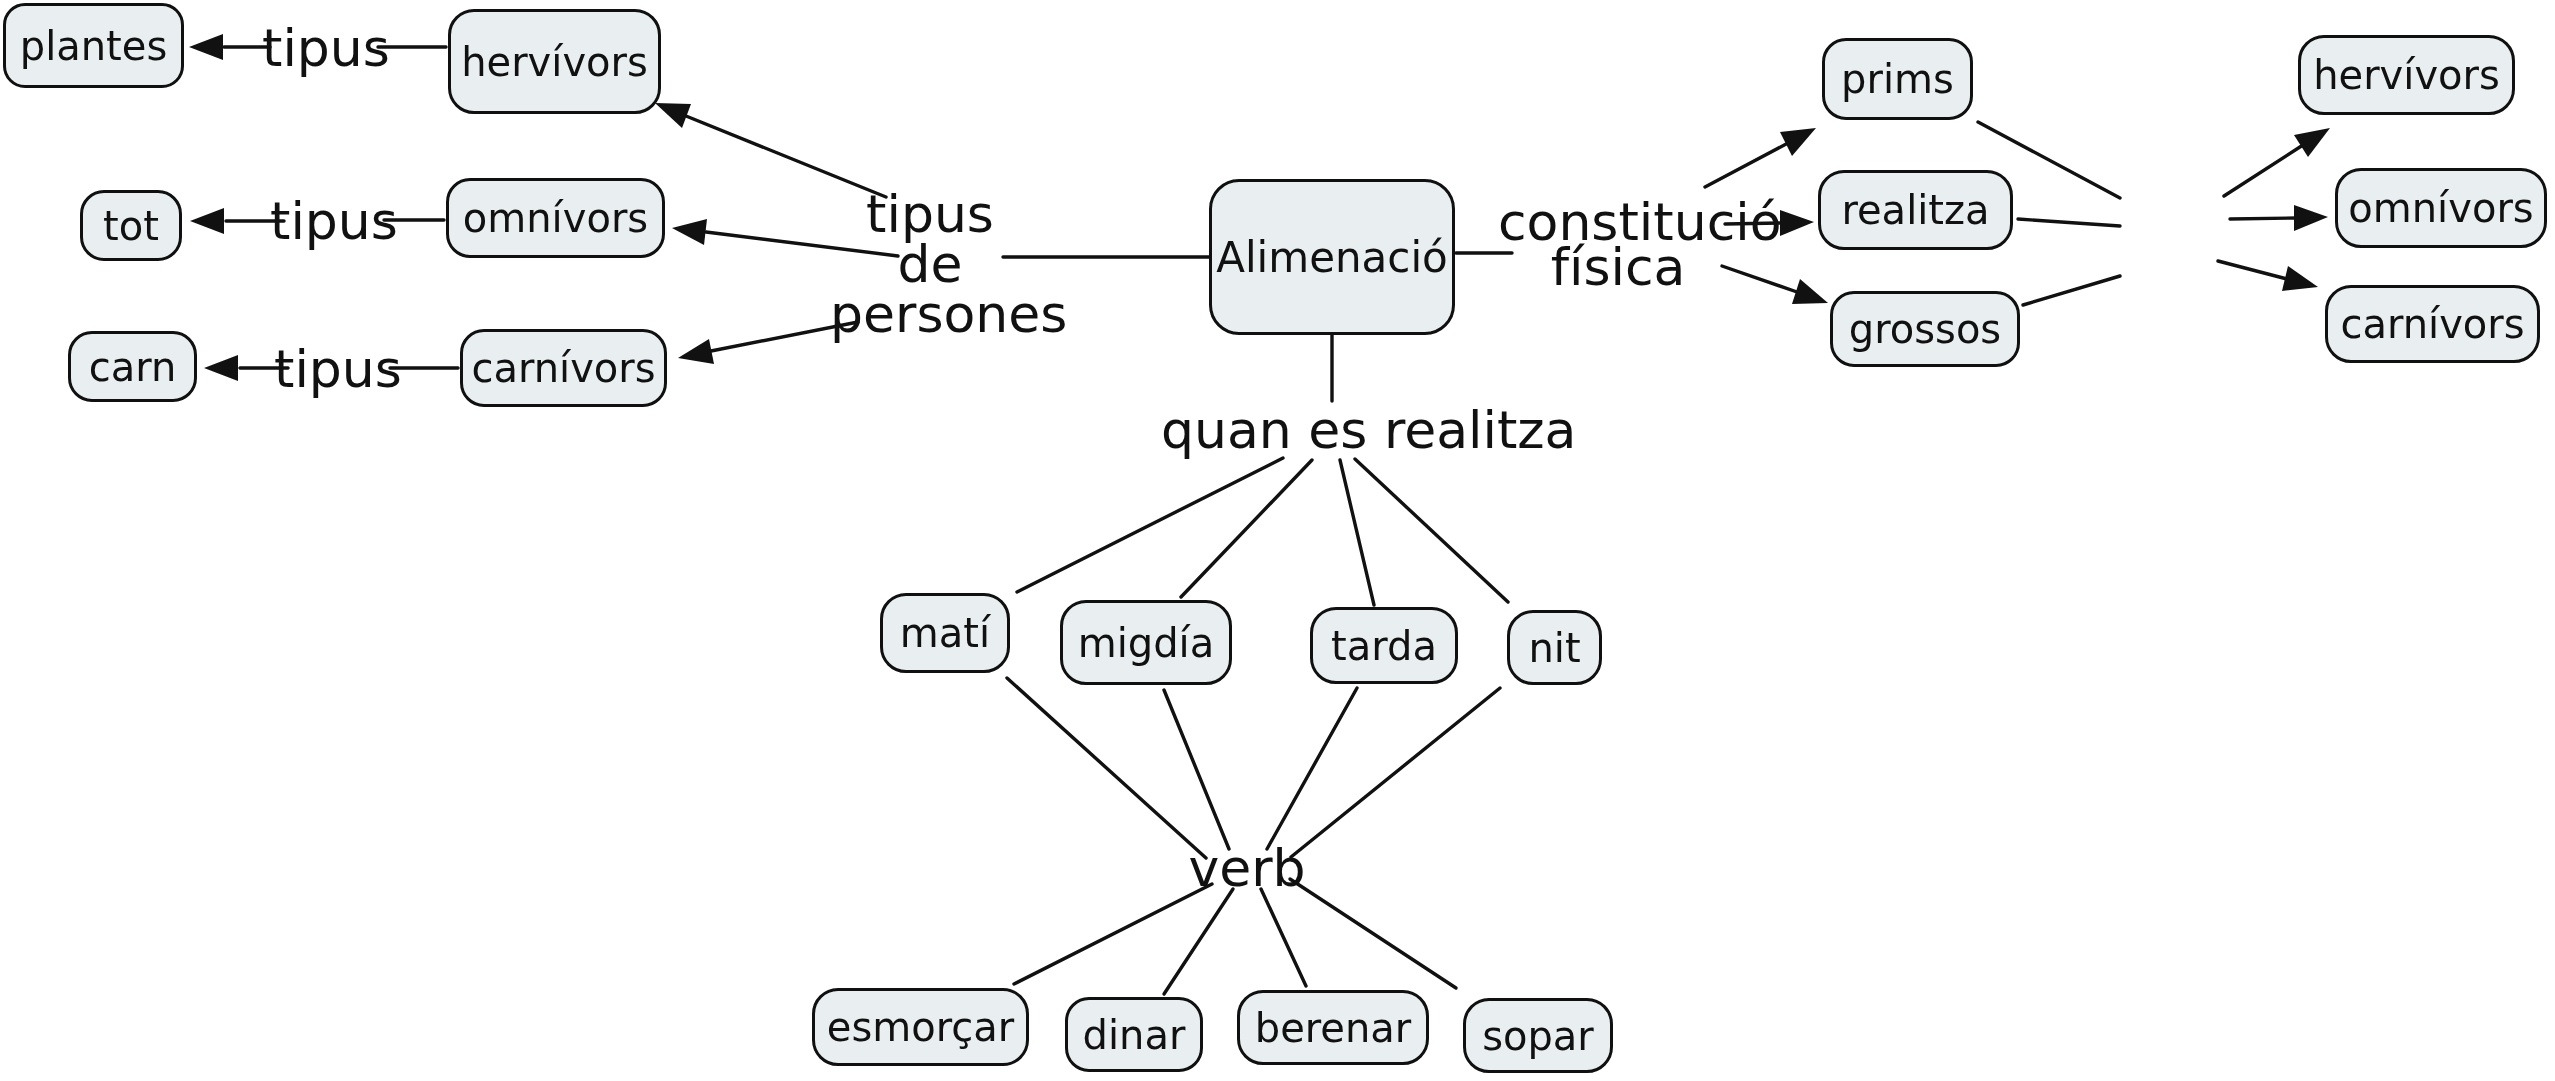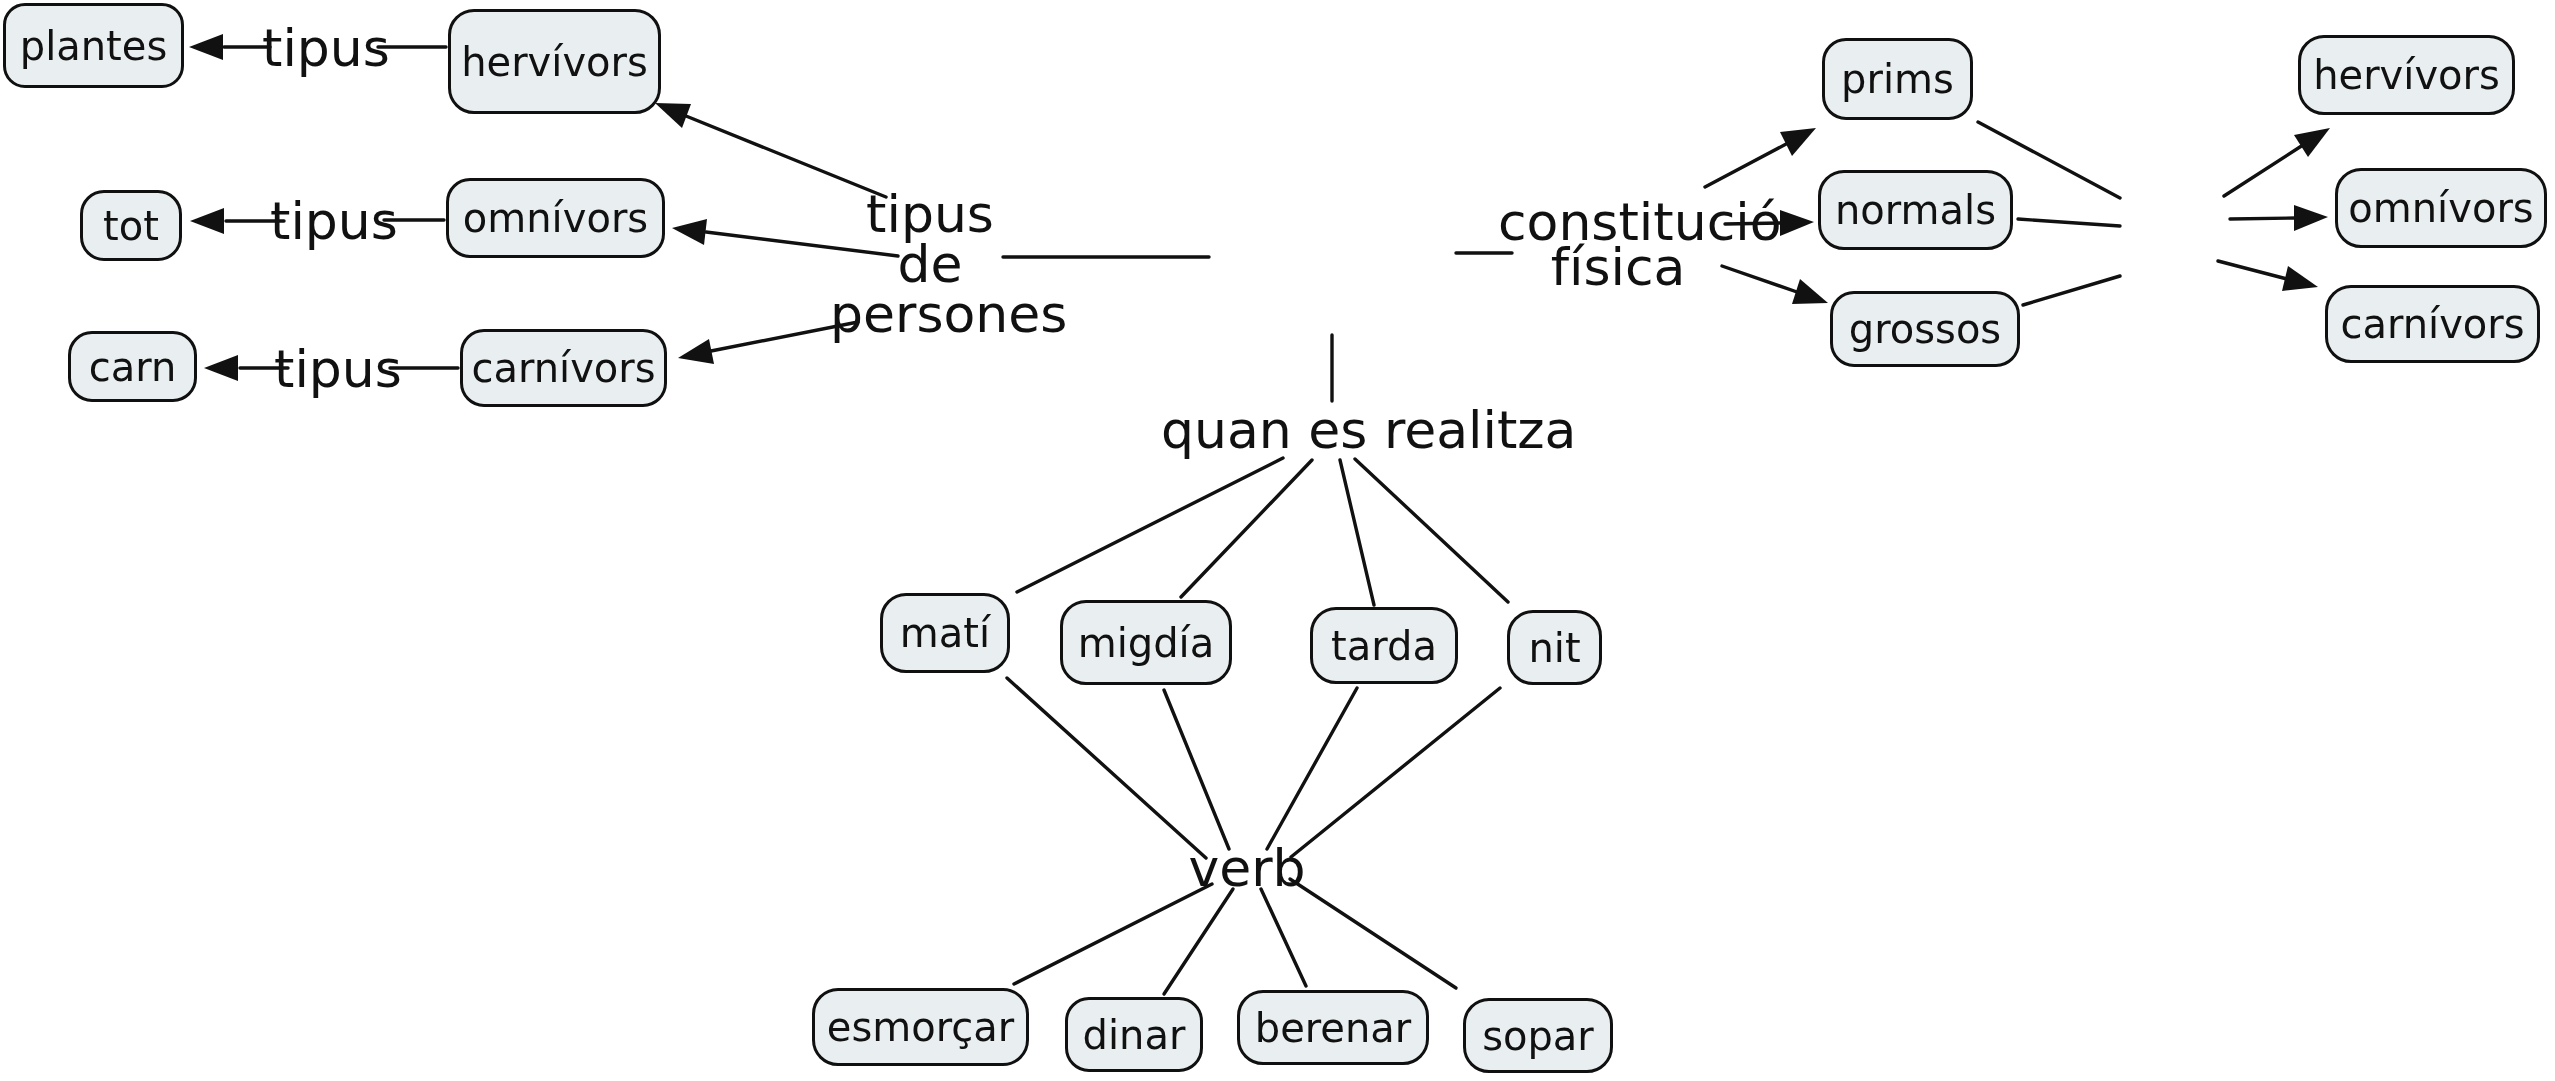--- a/index.html
+++ b/index.html
@@ -94,23 +94,24 @@
     <line x1="1290" y1="879" x2="1456" y2="988"></line>
   </svg>
 
   <div class="node" style="left:3px;top:3px;width:181px;height:85px;border-radius:22px;">plantes</div>
   <div class="node" style="left:448px;top:9px;width:213px;height:105px;border-radius:26px;">hervívors</div>
   <div class="node" style="left:80px;top:190px;width:102px;height:71px;border-radius:24px;">tot</div>
   <div class="node" style="left:446px;top:178px;width:219px;height:80px;border-radius:24px;">omnívors</div>
   <div class="node" style="left:68px;top:331px;width:129px;height:71px;border-radius:24px;">carn</div>
   <div class="node" style="left:460px;top:329px;width:207px;height:78px;border-radius:24px;">carnívors</div>
 
+  <div class="node main" style="left:1209px;top:179px;width:246px;height:156px;border-radius:30px;">Alimenació</div>
 
   <div class="node" style="left:1822px;top:38px;width:151px;height:82px;border-radius:24px;">prims</div>
-  <div class="node" style="left:1818px;top:170px;width:195px;height:80px;border-radius:26px;">normals</div>
+  <div class="node" style="left:1818px;top:170px;width:195px;height:80px;border-radius:26px;">realitza</div>
   <div class="node" style="left:1830px;top:291px;width:190px;height:76px;border-radius:24px;">grossos</div>
 
   <div class="node" style="left:2298px;top:35px;width:217px;height:80px;border-radius:26px;">hervívors</div>
   <div class="node" style="left:2335px;top:168px;width:212px;height:80px;border-radius:26px;">omnívors</div>
   <div class="node" style="left:2325px;top:285px;width:215px;height:78px;border-radius:26px;">carnívors</div>
 
   <div class="node" style="left:880px;top:593px;width:130px;height:80px;border-radius:26px;">matí</div>
   <div class="node" style="left:1060px;top:600px;width:172px;height:85px;border-radius:26px;">migdía</div>
   <div class="node" style="left:1310px;top:607px;width:148px;height:77px;border-radius:26px;">tarda</div>
   <div class="node" style="left:1507px;top:610px;width:95px;height:75px;border-radius:26px;">nit</div>

